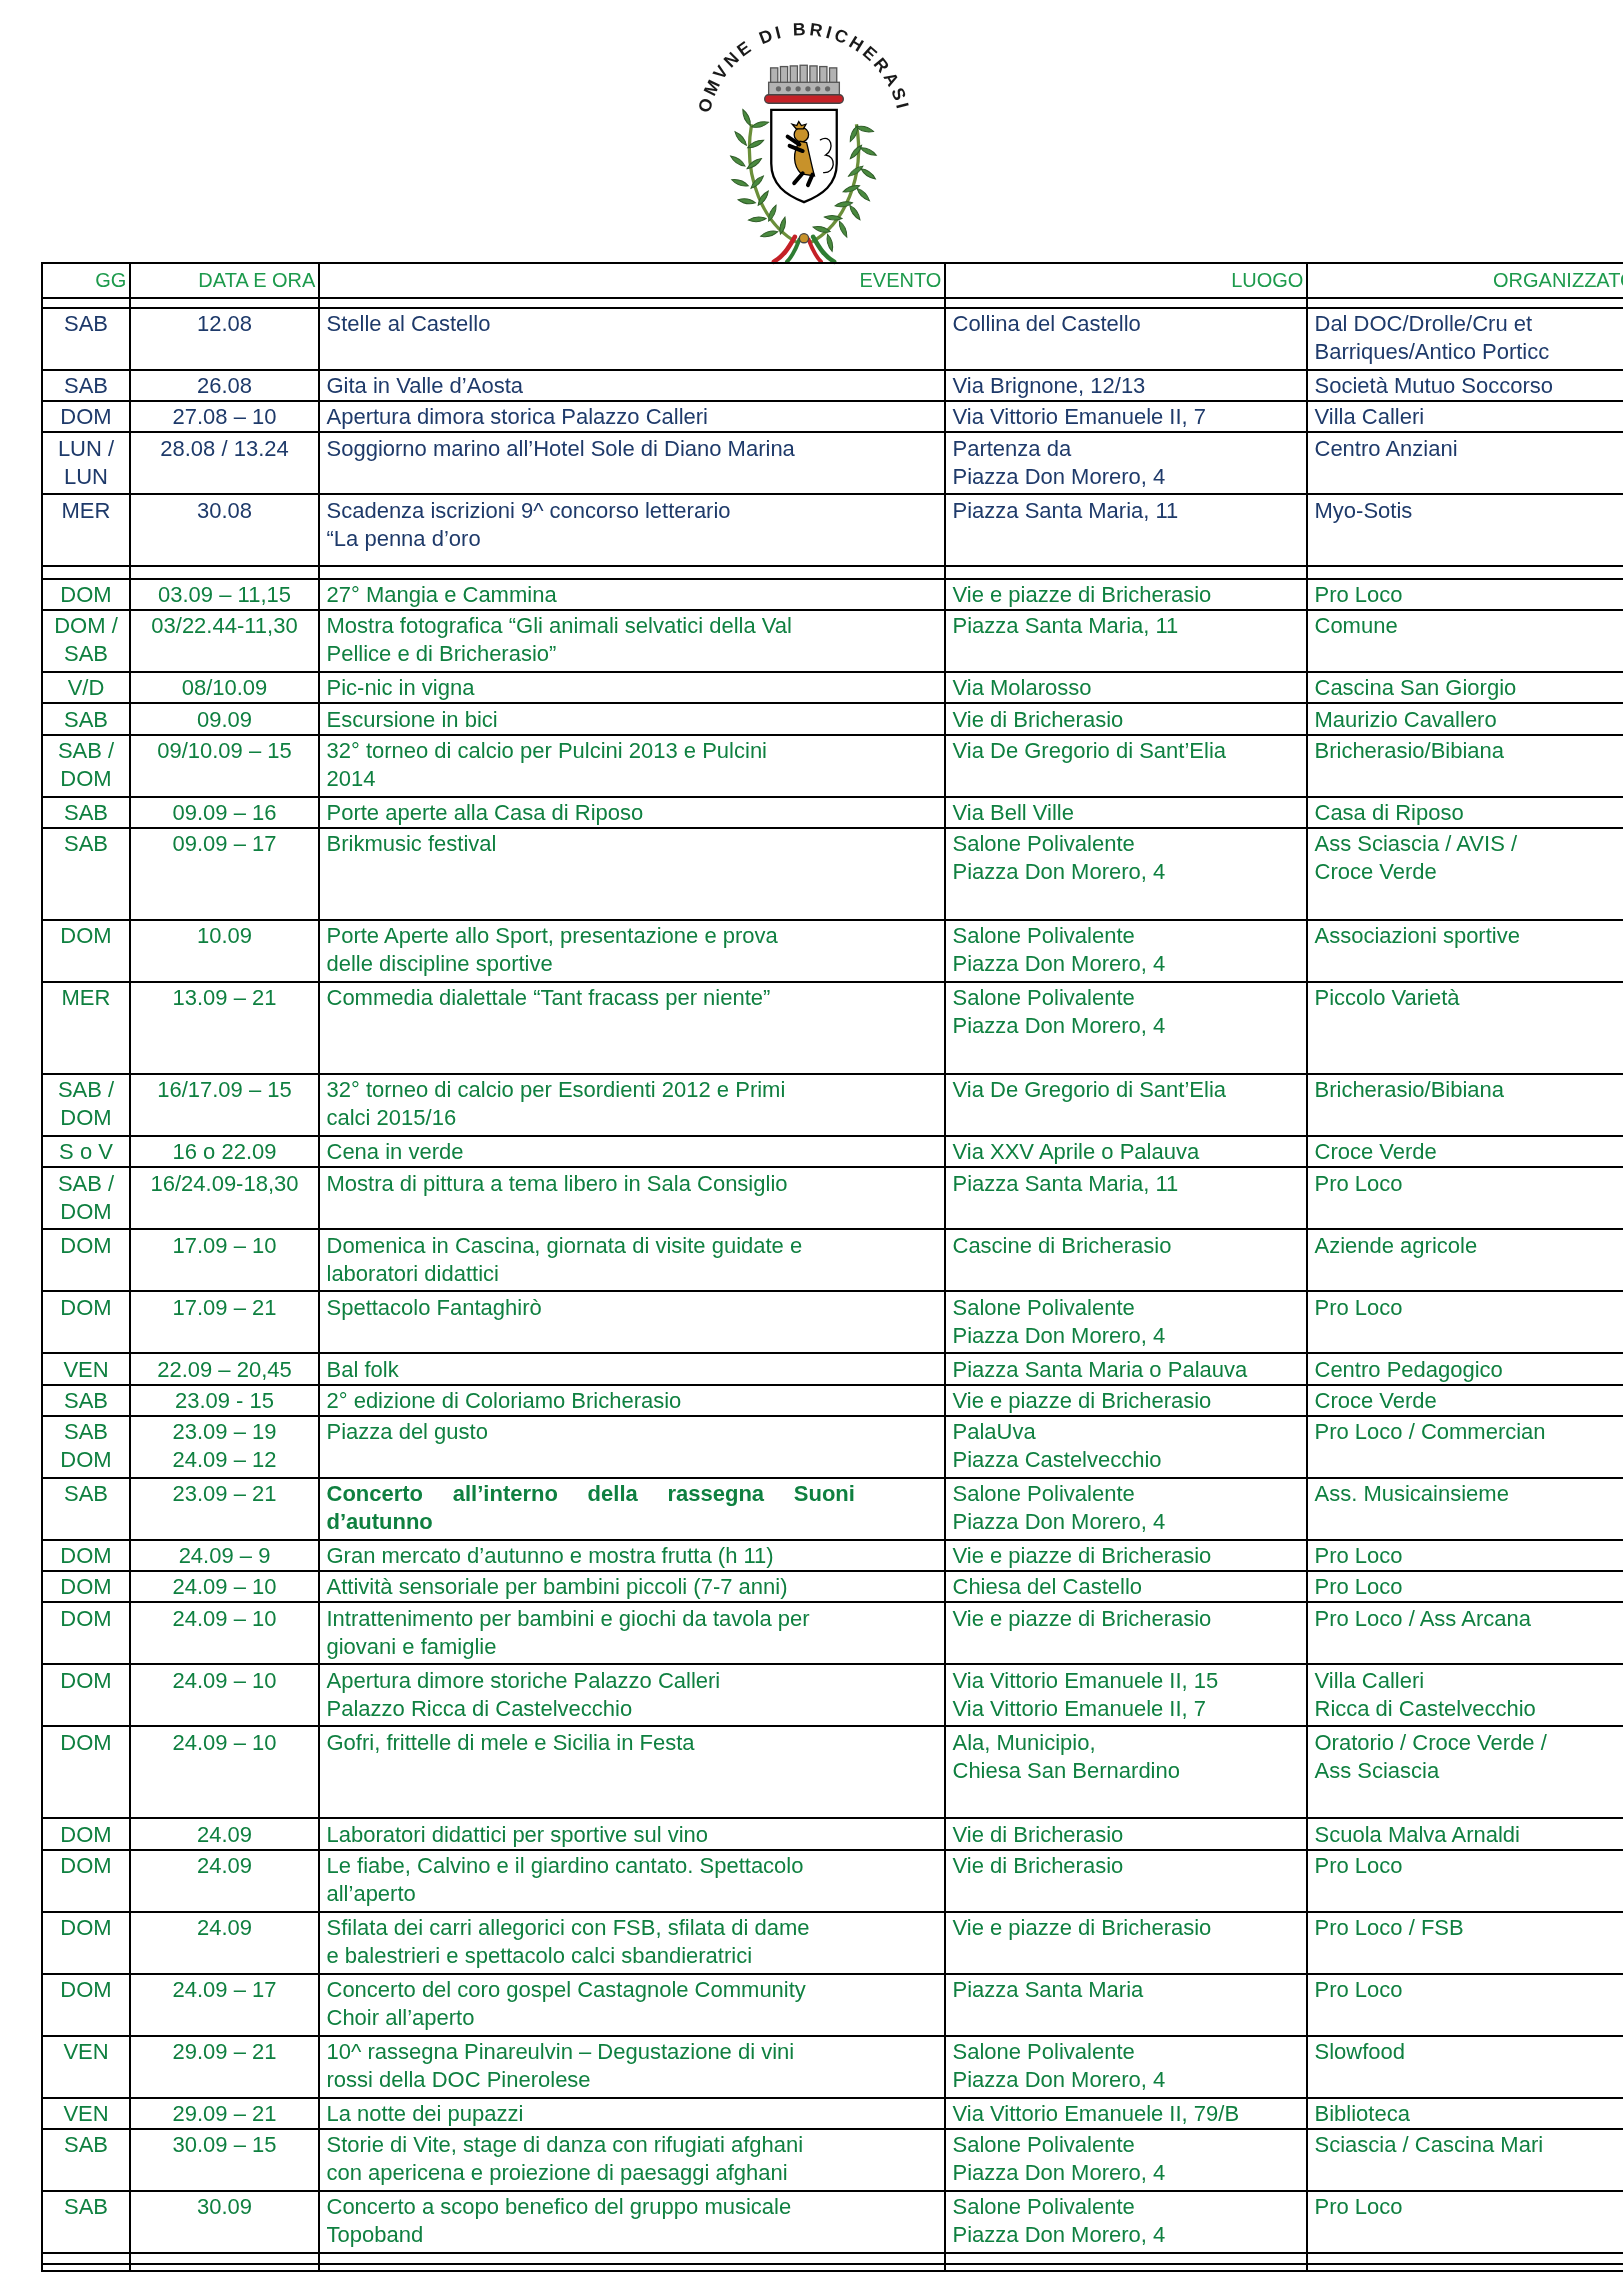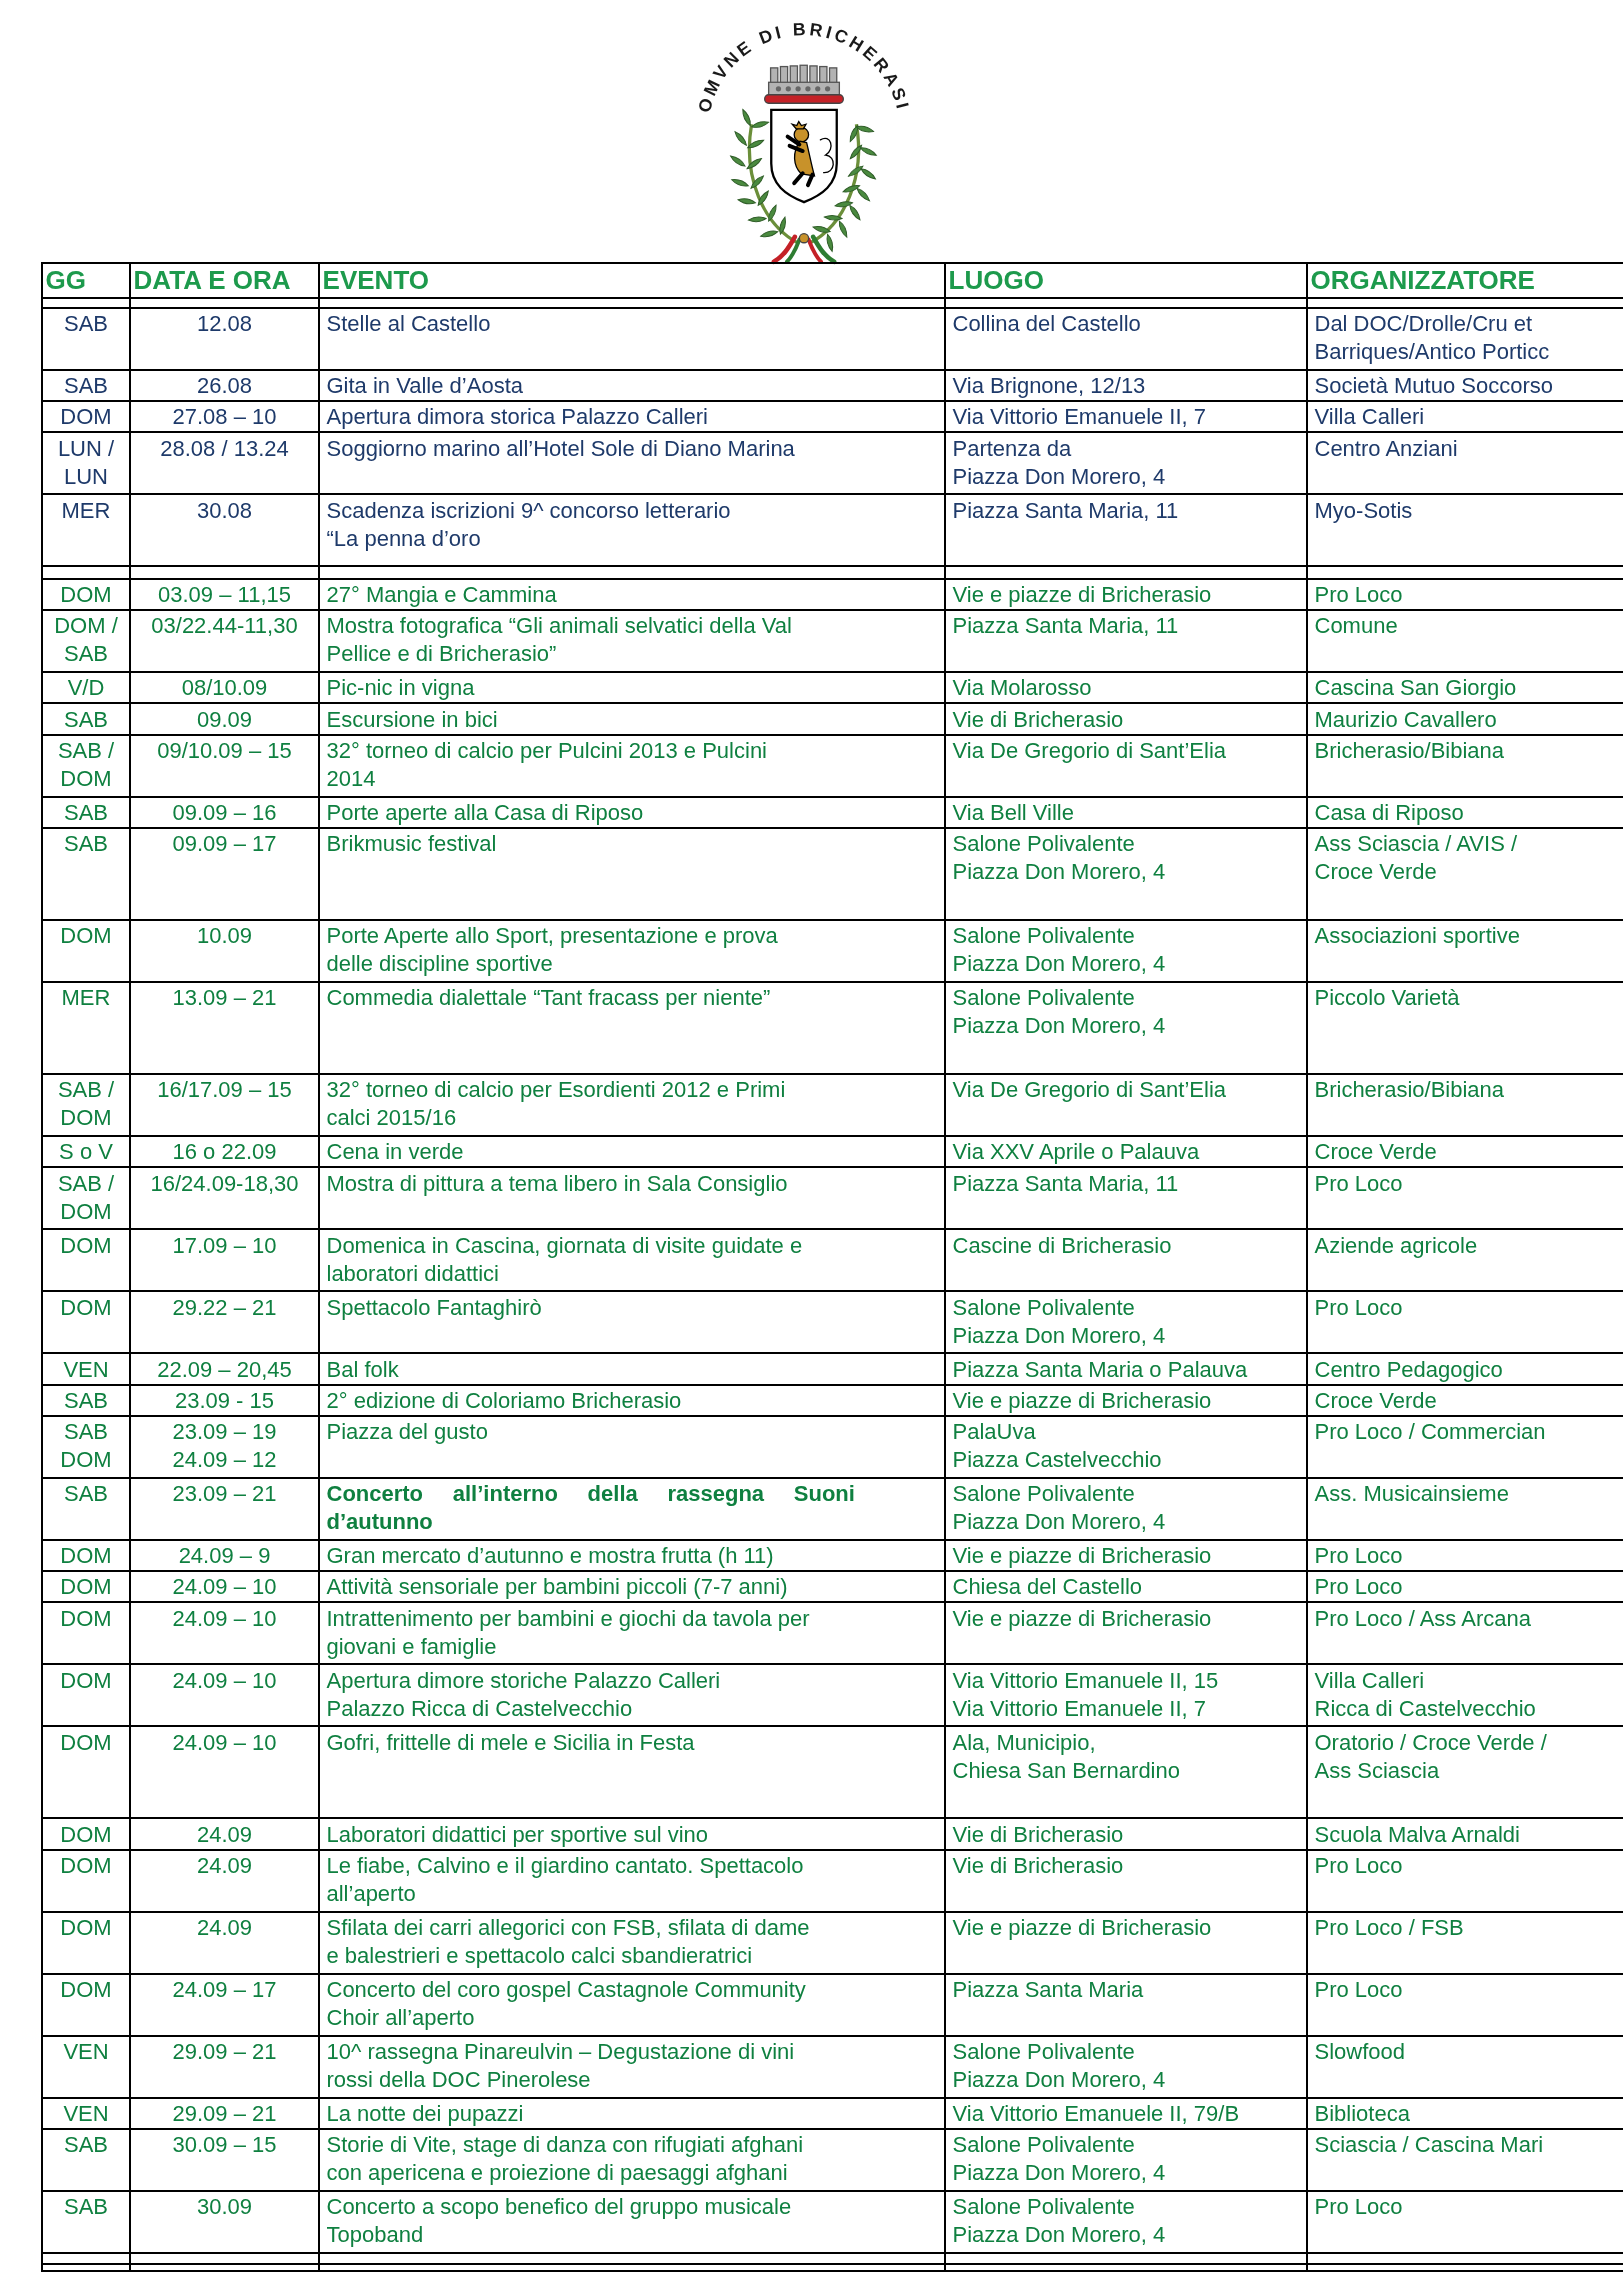--- a/index.html
+++ b/index.html
@@ -19,22 +19,22 @@
   table.events {
     position:absolute; left:41px; top:262px; width:1624px;
     border-collapse:collapse; table-layout:fixed;
     border-top:2.6px solid #000;
   }
   table.events th, table.events td {
     border-left:2px solid #000; border-top:2px solid #000;
     vertical-align:top; overflow:hidden;
   }
   table.events th {
-    height:33px; vertical-align:middle; text-align:left;
-    font-size:26px; font-weight:bold; color:var(--header-green,#1d9a4c);
+    height:33px; vertical-align:middle; text-align:right;
+    font-size:20px; font-weight:normal; color:var(--header-green,#1d9a4c);
     padding:0 2.6px;
   }
   table.events td {
     font-size:22px; line-height:28px; white-space:pre-line;
     padding:1.3px 6.5px 0 6.5px;
   }
   td.gg, td.data { text-align:center; padding-left:1.3px; padding-right:1.3px; }
   td.evento { padding-left:10.5px; }
   tr.ink-navy  td { color:var(--navy,#1e3a6a); }
   tr.ink-green td { color:var(--body-green,#118442); }
@@ -314,21 +314,21 @@
         <tr class="ink-green" style="height: 62px;">
           <td class="gg">DOM</td>
           <td class="data">17.09 – 10</td>
           <td class="evento">Domenica in Cascina, giornata di visite guidate e
 laboratori didattici</td>
           <td class="luogo">Cascine di Bricherasio</td>
           <td class="org">Aziende agricole</td>
         </tr>
         <tr class="ink-green" style="height: 62px;">
           <td class="gg">DOM</td>
-          <td class="data">29.22 – 21</td>
+          <td class="data">17.09 – 21</td>
           <td class="evento">Spettacolo Fantaghirò</td>
           <td class="luogo">Salone Polivalente
 Piazza Don Morero, 4</td>
           <td class="org">Pro Loco</td>
         </tr>
         <tr class="ink-green" style="height: 29.5px;">
           <td class="gg">VEN</td>
           <td class="data">22.09 – 20,45</td>
           <td class="evento">Bal folk</td>
           <td class="luogo">Piazza Santa Maria o Palauva</td>

